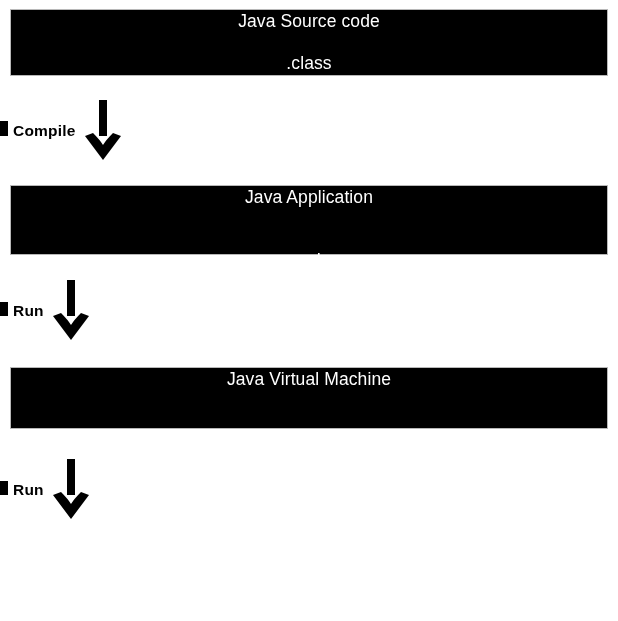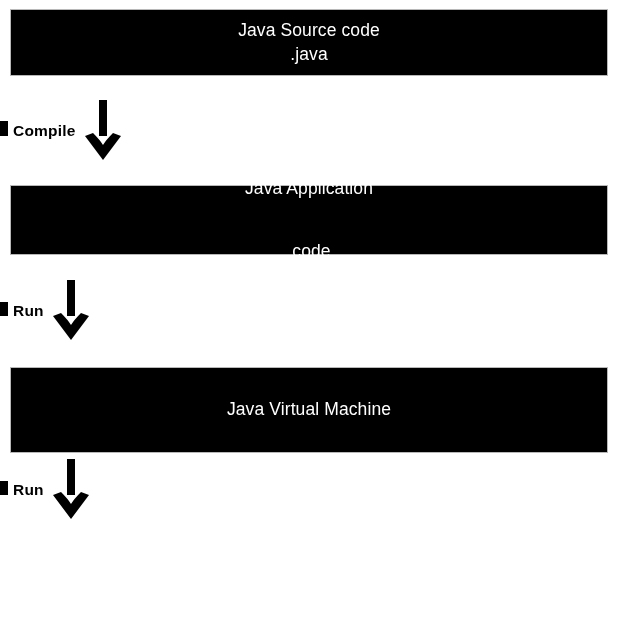--- a/index.html
+++ b/index.html
@@ -25,35 +25,35 @@
   
   .flow-box {
     position: absolute;
     left: 11px;
     width: 596px;
     background: #000000;
     box-sizing: border-box;
     display: flex;
     flex-direction: column;
     align-items: center;
-    justify-content: center;
+    justify-content: space-between;
     box-shadow: 0 0 0 1px #b8b8b8;
   }
   .box-line {
     color: #ffffff;
     font-size: 17.5px;
     font-weight: 400;
     line-height: 1.33;
     letter-spacing: 0.1px;
     white-space: nowrap;
   }
 
   #box-source      { top: 10px;  height: 65px; }
   #box-application { top: 186px; height: 68px; gap: 40px; }
-  #box-jvm         { top: 368px; height: 84px; }
+  #box-jvm         { top: 368px; height: 60px; }
   #box-computer    { top: 545px; height: 67px; }
 
   
   .connector {
     position: absolute;
     left: 0;
     width: 616px;
     display: flex;
     flex-direction: row;
     align-items: center;
@@ -89,21 +89,21 @@
   #conn-run-2   { top: 438px; height: 104px; }
   #conn-run-2 .conn-stub { height: 14px; margin-bottom: 5px; }
 </style>
 </head>
 <body>
 
 <div id="diagram">
 
   <div id="box-source" class="flow-box">
     <span class="box-line">Java Source code</span>
-    <span class="box-line">.java</span>
+    <span class="box-line">.class</span>
   </div>
 
   <div id="conn-compile" class="connector">
     <div class="conn-stub"></div>
     <span class="conn-label">Compile</span>
     <svg class="conn-arrow" width="44" height="62" viewBox="0 0 44 62">
       <path d="M18 0 H26 V36 H18 Z" fill="#000000"></path>
       <path d="M22 60 L4 36 L12 33 Q19 40 22 45 Q25 40 32 33 L40 36 Z" fill="#000000"></path>
     </svg>
   </div>

